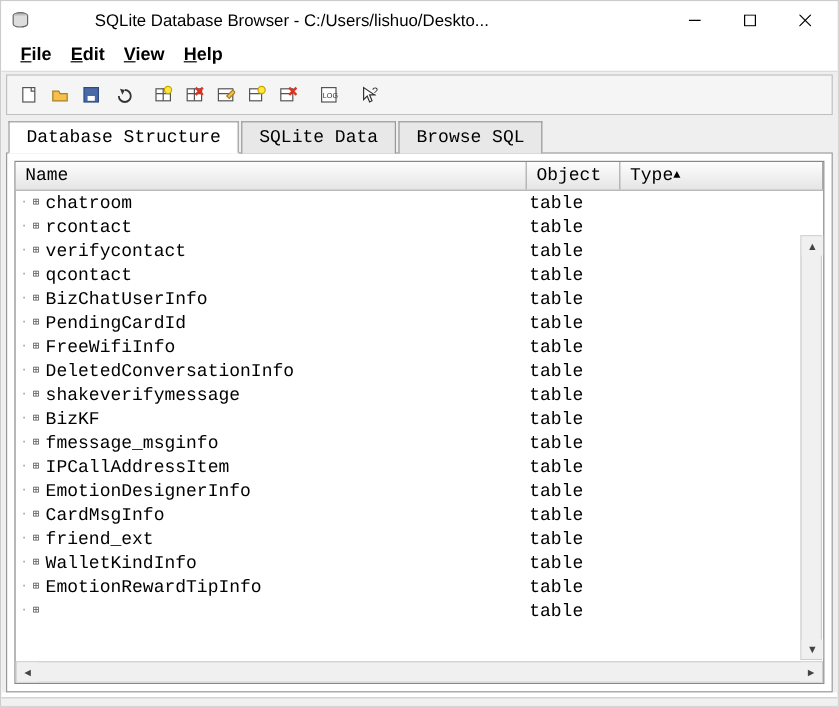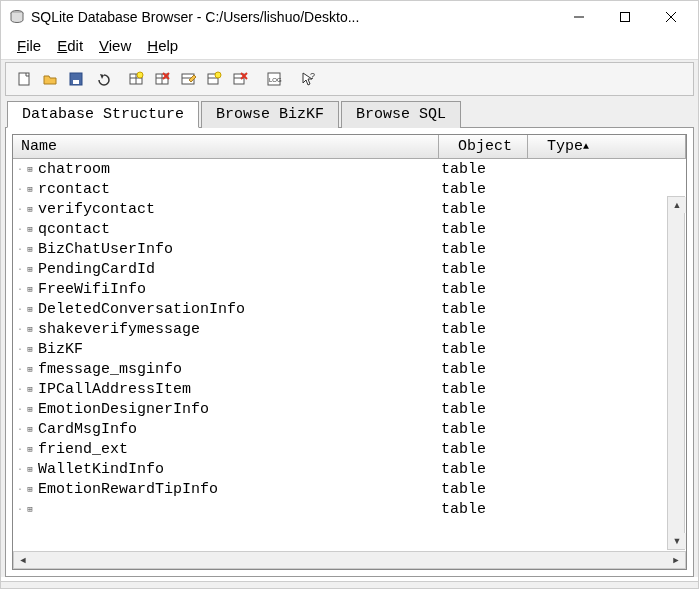--- a/index.html
+++ b/index.html
@@ -1,33 +1,33 @@
 <!DOCTYPE html>
 <html><head>
 <meta charset="utf-8">
 <style>
 * { box-sizing: border-box; margin: 0; padding: 0; }
 body { font-family: "Segoe UI", Tahoma, sans-serif; background: #fff; width: 699px; height: 589px; overflow: hidden; border: 1px solid #ccc; }
 .titlebar { display: flex; align-items: center; height: 32px; padding: 0 4px 0 8px; background: #fff; }
 .titlebar .app-icon { width: 16px; height: 16px; margin-right: 6px; }
-.titlebar .title { flex: 1; font-size: 14px; color: #000; white-space: nowrap; overflow: hidden; }
+.titlebar .title { flex: 1; font-size: 14px; color: #000; white-space: nowrap; overflow: hidden; margin-left: 48px; }
 .titlebar .winbtn { width: 46px; height: 30px; display: flex; align-items: center; justify-content: center; }
-.menubar { display: flex; padding: 2px 8px; height: 26px; align-items: flex-start; font-size: 15px; background: #fff; border-bottom: 1px solid transparent; }
+.menubar { display: flex; padding: 2px 8px; height: 26px; align-items: flex-start; font-size: 15px; background: #fff; border-bottom: 1px solid transparent; font-weight: bold; }
 .menubar .menu-item { padding: 2px 8px; cursor: default; }
 .menubar .menu-item .accel { text-decoration: underline; }
 .toolbar-wrap { background: #efefef; border-top: 1px solid #ddd; }
 .toolbar { display: flex; align-items: center; padding: 4px 6px; gap: 2px; border: 1px solid #c0c0c0; margin: 2px 4px 0 4px; background: #f5f5f5; }
 .toolbar .sep { width: 6px; }
 .toolbar .tbtn { width: 24px; height: 24px; display: flex; align-items: center; justify-content: center; border: 1px solid transparent; }
 .tabs { display: flex; padding: 4px 6px 0 6px; background: #efefef; }
 .tab { padding: 4px 14px; font-family: "Courier New", monospace; font-size: 15px; border: 1px solid #999; border-bottom: none; margin-right: 2px; background: #e8e8e8; position: relative; top: 1px; }
 .tab.active { background: #fff; border-bottom: 1px solid #fff; }
 .content { border: 1px solid #999; margin: 0 4px 4px 4px; background: #fff; padding: 6px; height: 450px; display: flex; flex-direction: column; }
 .table-wrap { border: 1px solid #888; flex: 1; display: flex; flex-direction: column; overflow: hidden; }
-.thead { display: flex; background: linear-gradient(#fdfdfd, #e5e5e5); border-bottom: 1px solid #aaa; font-family: "Courier New", monospace; font-size: 15px; gap: 11px; }
+.thead { display: flex; background: linear-gradient(#fdfdfd, #e5e5e5); border-bottom: 1px solid #aaa; font-family: "Courier New", monospace; font-size: 15px; }
 .thead .th { padding: 3px 8px; border-right: 1px solid #aaa; }
 .th-name { width: 426px; }
 .th-object { width: 78px; }
 .th-type { flex: 1; display: flex; align-items: center; padding-right: 4px; }
 .tbody { flex: 1; overflow: hidden; font-family: "Courier New", monospace; font-size: 15px; }
 .row { display: flex; height: 20px; align-items: center; }
 .cell-name { width: 426px; display: flex; align-items: center; padding-left: 4px; }
 .cell-object { width: 78px; padding-left: 2px; }
 .cell-type { flex: 1; }
 .expander { width: 12px; height: 12px; display: inline-flex; align-items: center; justify-content: center; margin-right: 2px; font-size: 9px; color: #555; }
@@ -151,21 +151,21 @@
     <div class="tbtn">
         <svg width="16" height="16">
           <path d="M3 2 l0 10 l3 -3 l2 5 l2 -1 l-2 -5 l4 0 z" fill="#fff" stroke="#333"></path>
           <text x="10" y="8" font-size="9" fill="#333">?</text>
         </svg>
       </div>
   </div>
 
   <div class="tabs">
     <div class="tab active">Database Structure</div>
-    <div class="tab">Browse BizKF</div>
+    <div class="tab">SQLite Data</div>
     <div class="tab">Browse SQL</div>
   </div>
 
   <div class="content">
     <div class="table-wrap">
       <div class="thead">
         <div class="th th-name">Name</div>
         <div class="th th-object">Object</div>
         <div class="th th-type">
             <span>Type</span>

